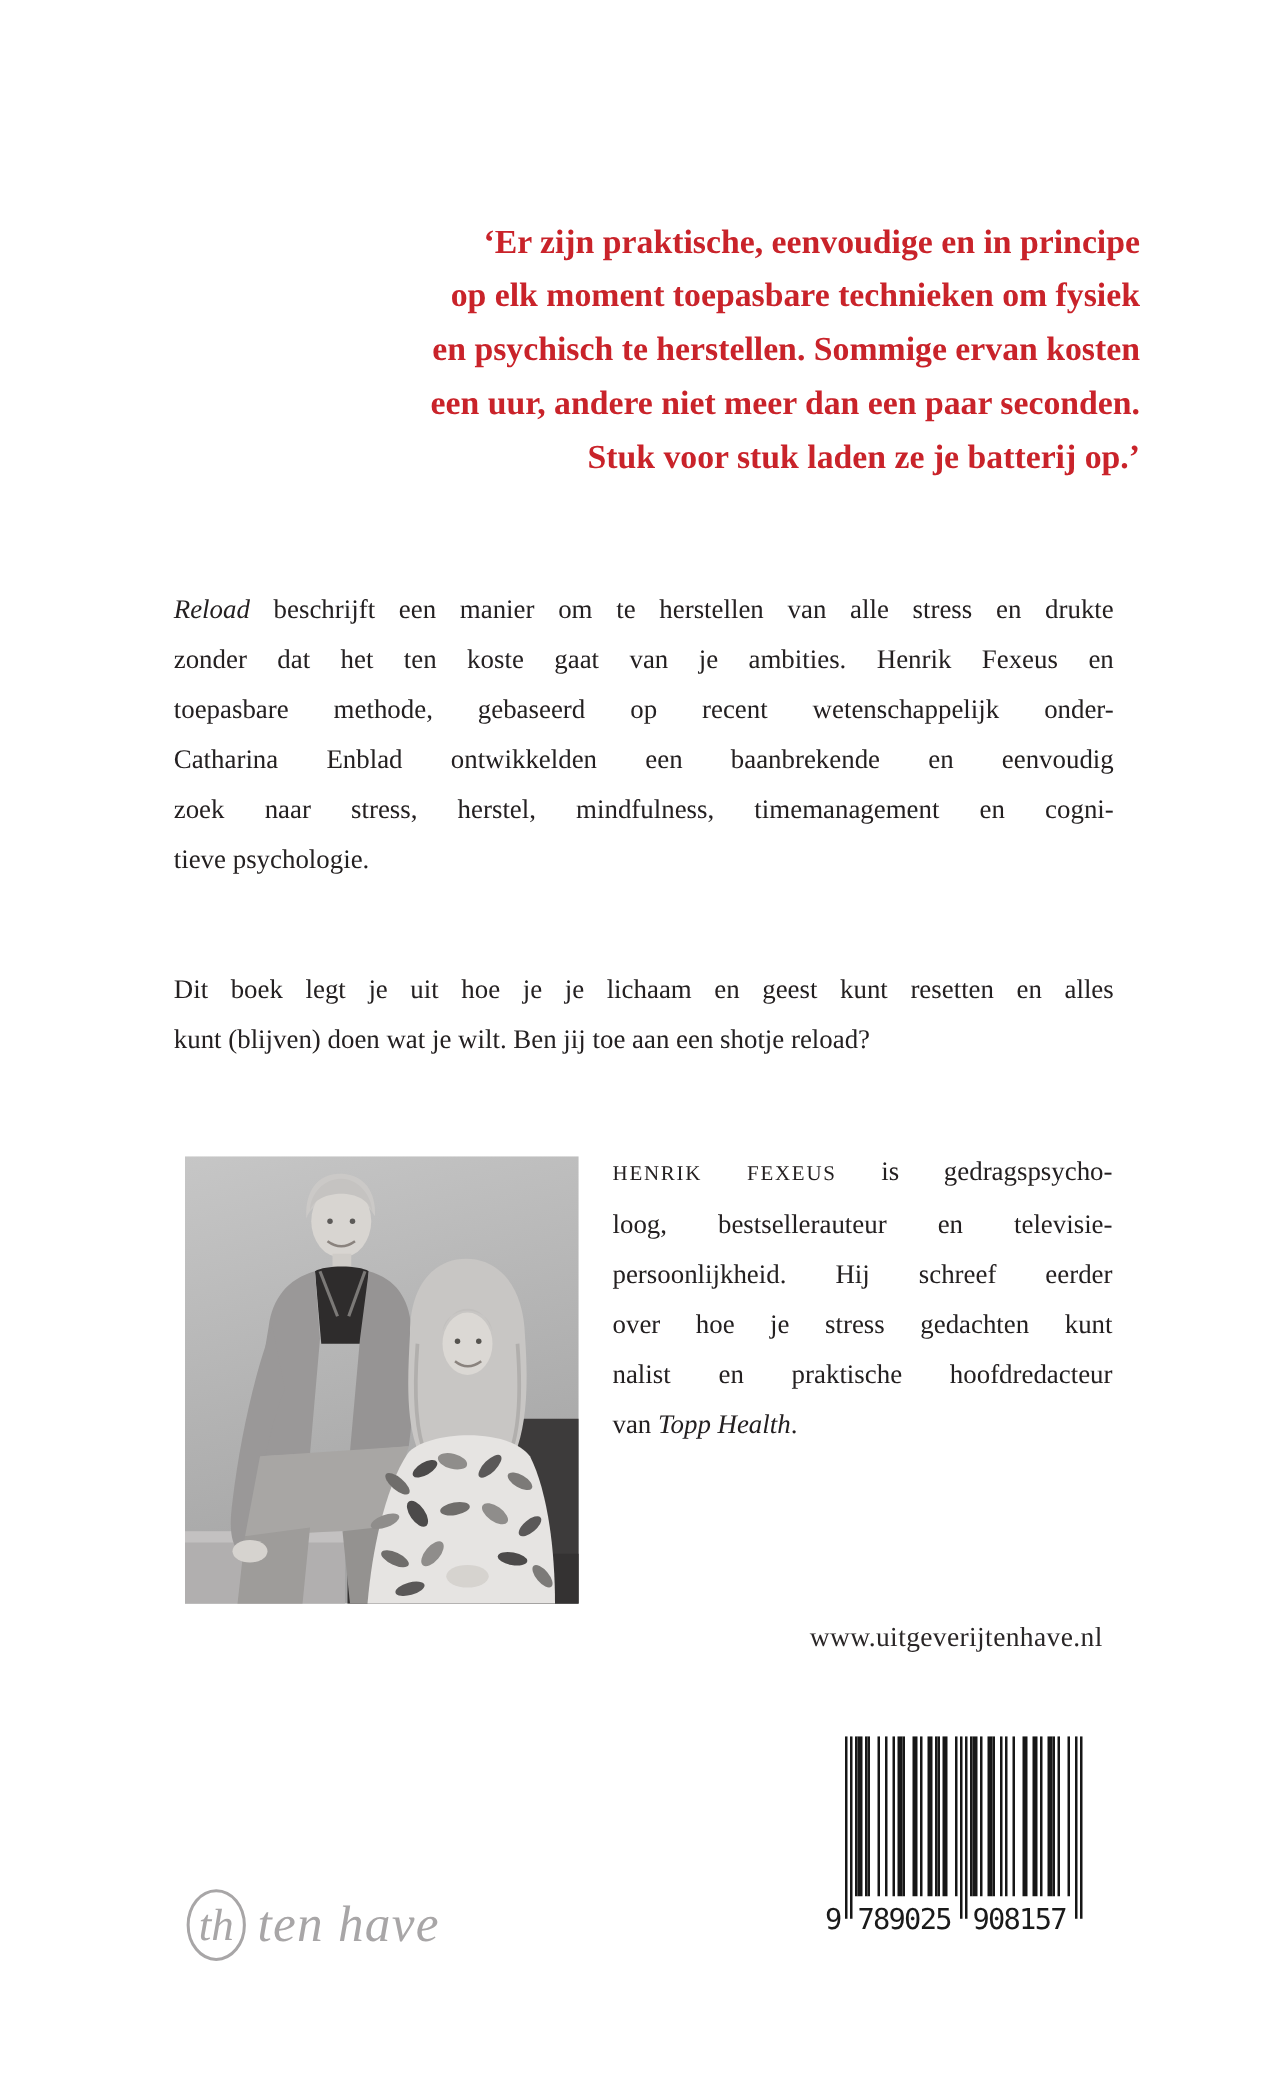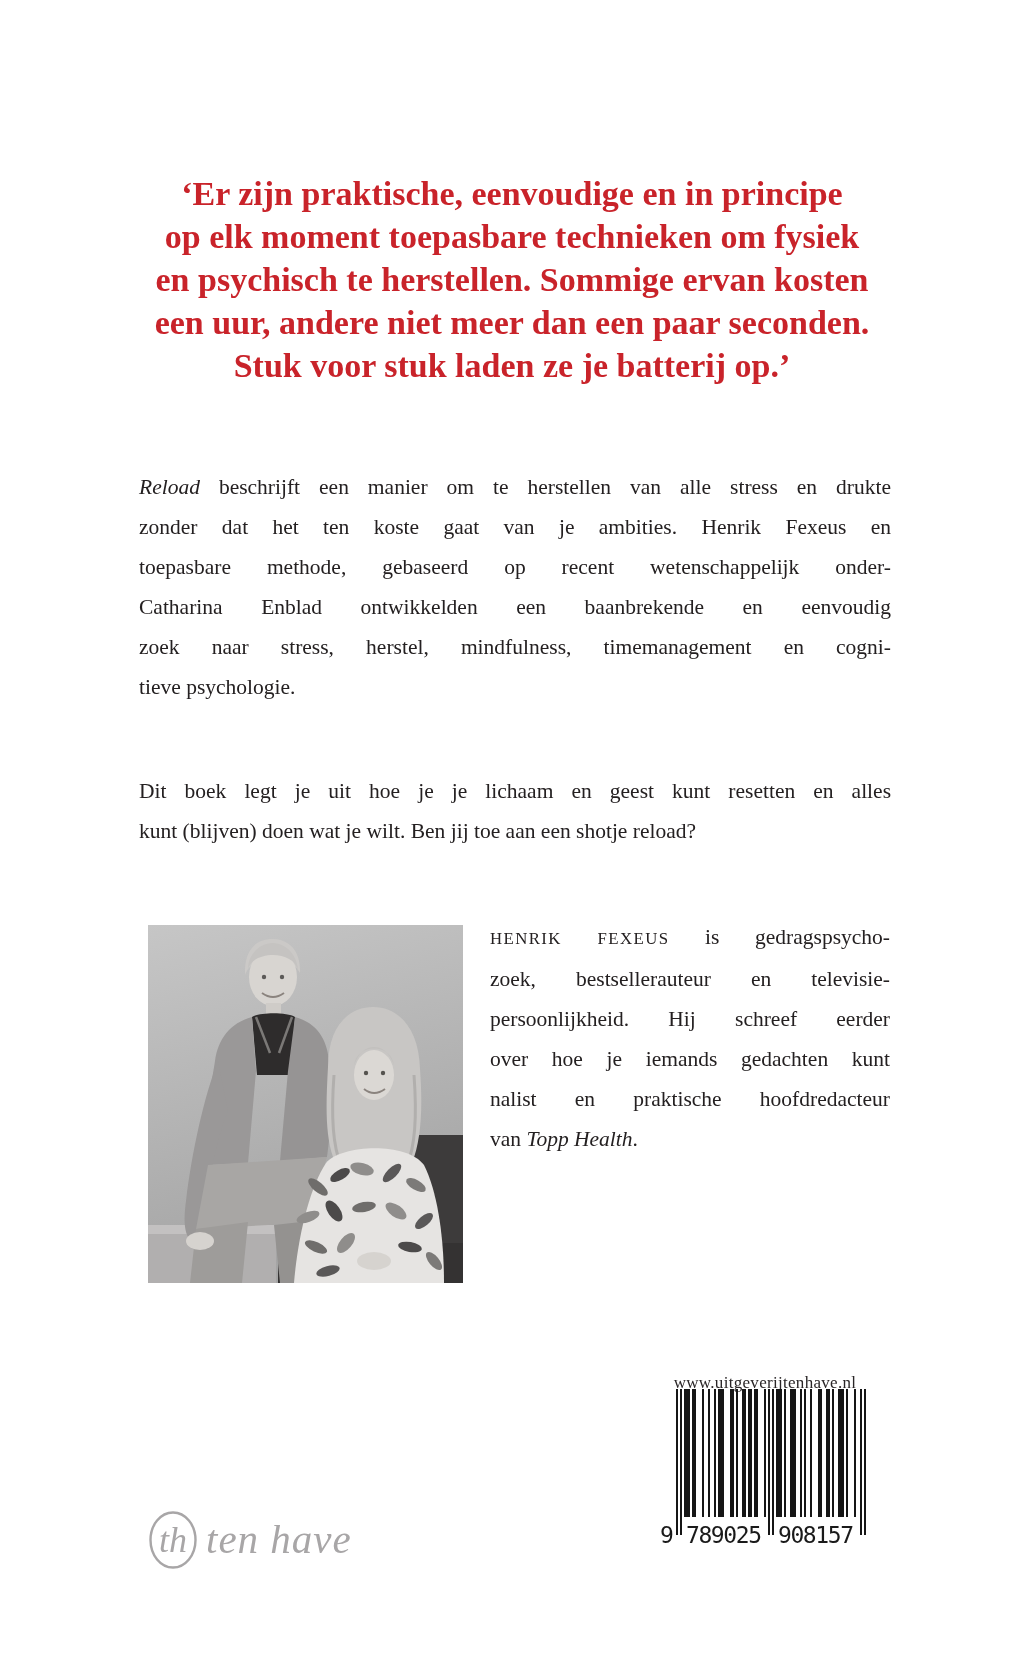--- a/index.html
+++ b/index.html
@@ -3,21 +3,21 @@
 <meta charset="utf-8">
 <style>
   html,body{margin:0;padding:0;background:#ffffff;}
   .page{
     position:relative;width:1024px;height:1669px;background:#ffffff;
     font-family:"Liberation Serif",serif;color:#242021;overflow:hidden;
   }
   
   .quote{
     position:absolute;top:172px;left:112px;width:800px;
-    font-size:34px;font-weight:bold;line-height:43px;text-align:center;
+    font-size:27px;font-weight:bold;line-height:43px;text-align:right;
   }
   .qline{white-space:nowrap;}
   
   .body-text{
     position:absolute;top:467px;left:139px;width:752px;
     font-size:21.5px;line-height:40px;
   }
   .para-gap{margin-top:64px;}
   .line{text-align:justify;text-align-last:justify;}
   .line.last{text-align:justify;text-align-last:left;}
@@ -25,22 +25,22 @@
   .sc{font-size:0.78em;letter-spacing:1.4px;}
   
   .bio{
     position:absolute;top:917px;left:490px;width:400px;
     font-size:21.5px;line-height:40px;font-family:Liberation Serif, serif;
   }
   
   .photo{position:absolute;top:925px;left:148px;width:315px;height:358px;}
   
   .url{
-    position:absolute;top:1373px;left:640px;width:250px;
-    text-align:center;font-size:17px;color:#2a2627;letter-spacing:0.3px;
+    position:absolute;top:1297px;left:640px;width:250px;
+    text-align:center;font-size:22px;color:#2a2627;letter-spacing:0.3px;
   }
   .barcode{position:absolute;top:1389px;left:656px;}
   .logo{position:absolute;top:1502px;left:146px;}
 </style>
 </head>
 <body>
 
 <div class="page">
 
   <div class="quote" style="color: rgb(201, 35, 42);">
@@ -129,23 +129,23 @@
         <ellipse cx="262" cy="322" rx="12" ry="5" transform="rotate(10 262 322)" fill="#4c4a4a"></ellipse>
         <ellipse cx="286" cy="336" rx="11" ry="5" transform="rotate(50 286 336)" fill="#7c7a78"></ellipse>
         <ellipse cx="180" cy="346" rx="12" ry="5" transform="rotate(-15 180 346)" fill="#5a5858"></ellipse>
       </g>
       <ellipse cx="226" cy="336" rx="17" ry="9" fill="#d6d3cf"></ellipse>
     </g>
   </svg>
 
   <div class="bio">
       <div class="line"><span class="sc">HENRIK FEXEUS</span><span> is gedragspsycho-</span></div>
-      <div class="line"><span>zoek, bestsellerauteur en televisie-</span></div>
+      <div class="line"><span>loog, bestsellerauteur en televisie-</span></div>
       <div class="line"><span>persoonlijkheid. Hij schreef eerder</span></div>
-      <div class="line"><span>over hoe je iemands gedachten kunt</span></div>
+      <div class="line"><span>over hoe je stress gedachten kunt</span></div>
       <div class="line"><span>nalist en praktische hoofdredacteur</span></div>
       <div class="line last"><span>van </span><span class="it">Topp Health</span><span>.</span></div>
     </div>
 
   <div class="url">www.uitgeverijtenhave.nl</div>
 
   <svg class="barcode" width="212" height="160" viewBox="-20 0 212 160" xmlns="http://www.w3.org/2000/svg">
     <g id="barcode-bars">
         <rect x="0" y="0" width="2" height="146" fill="#161616"></rect>
         <rect x="4" y="0" width="2" height="146" fill="#161616"></rect>

